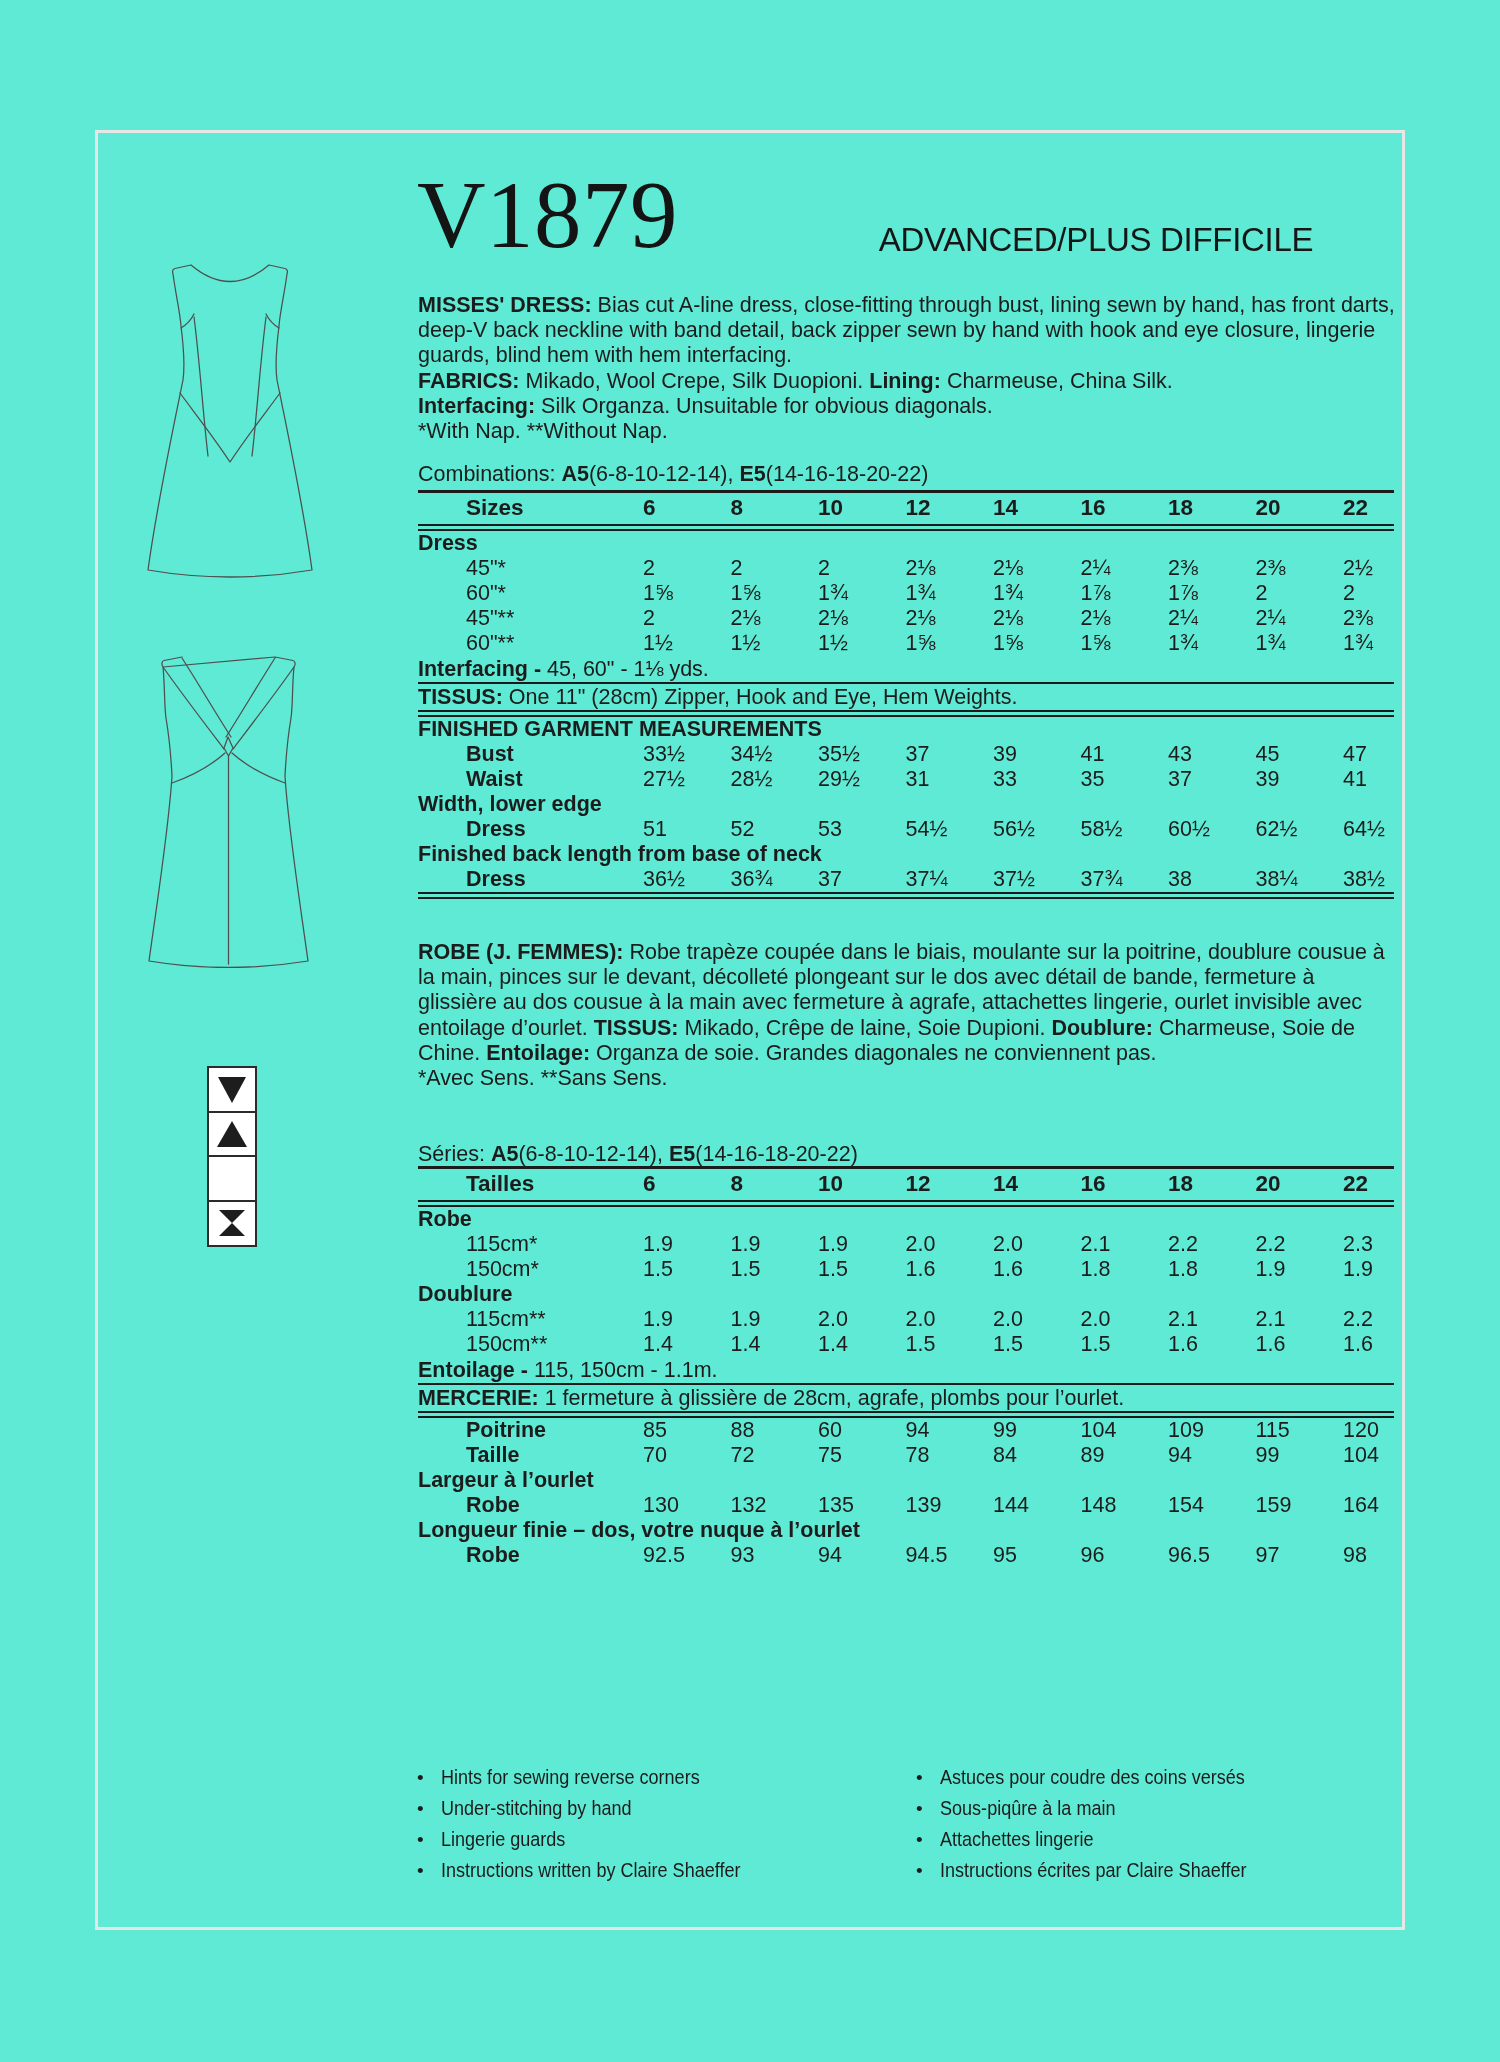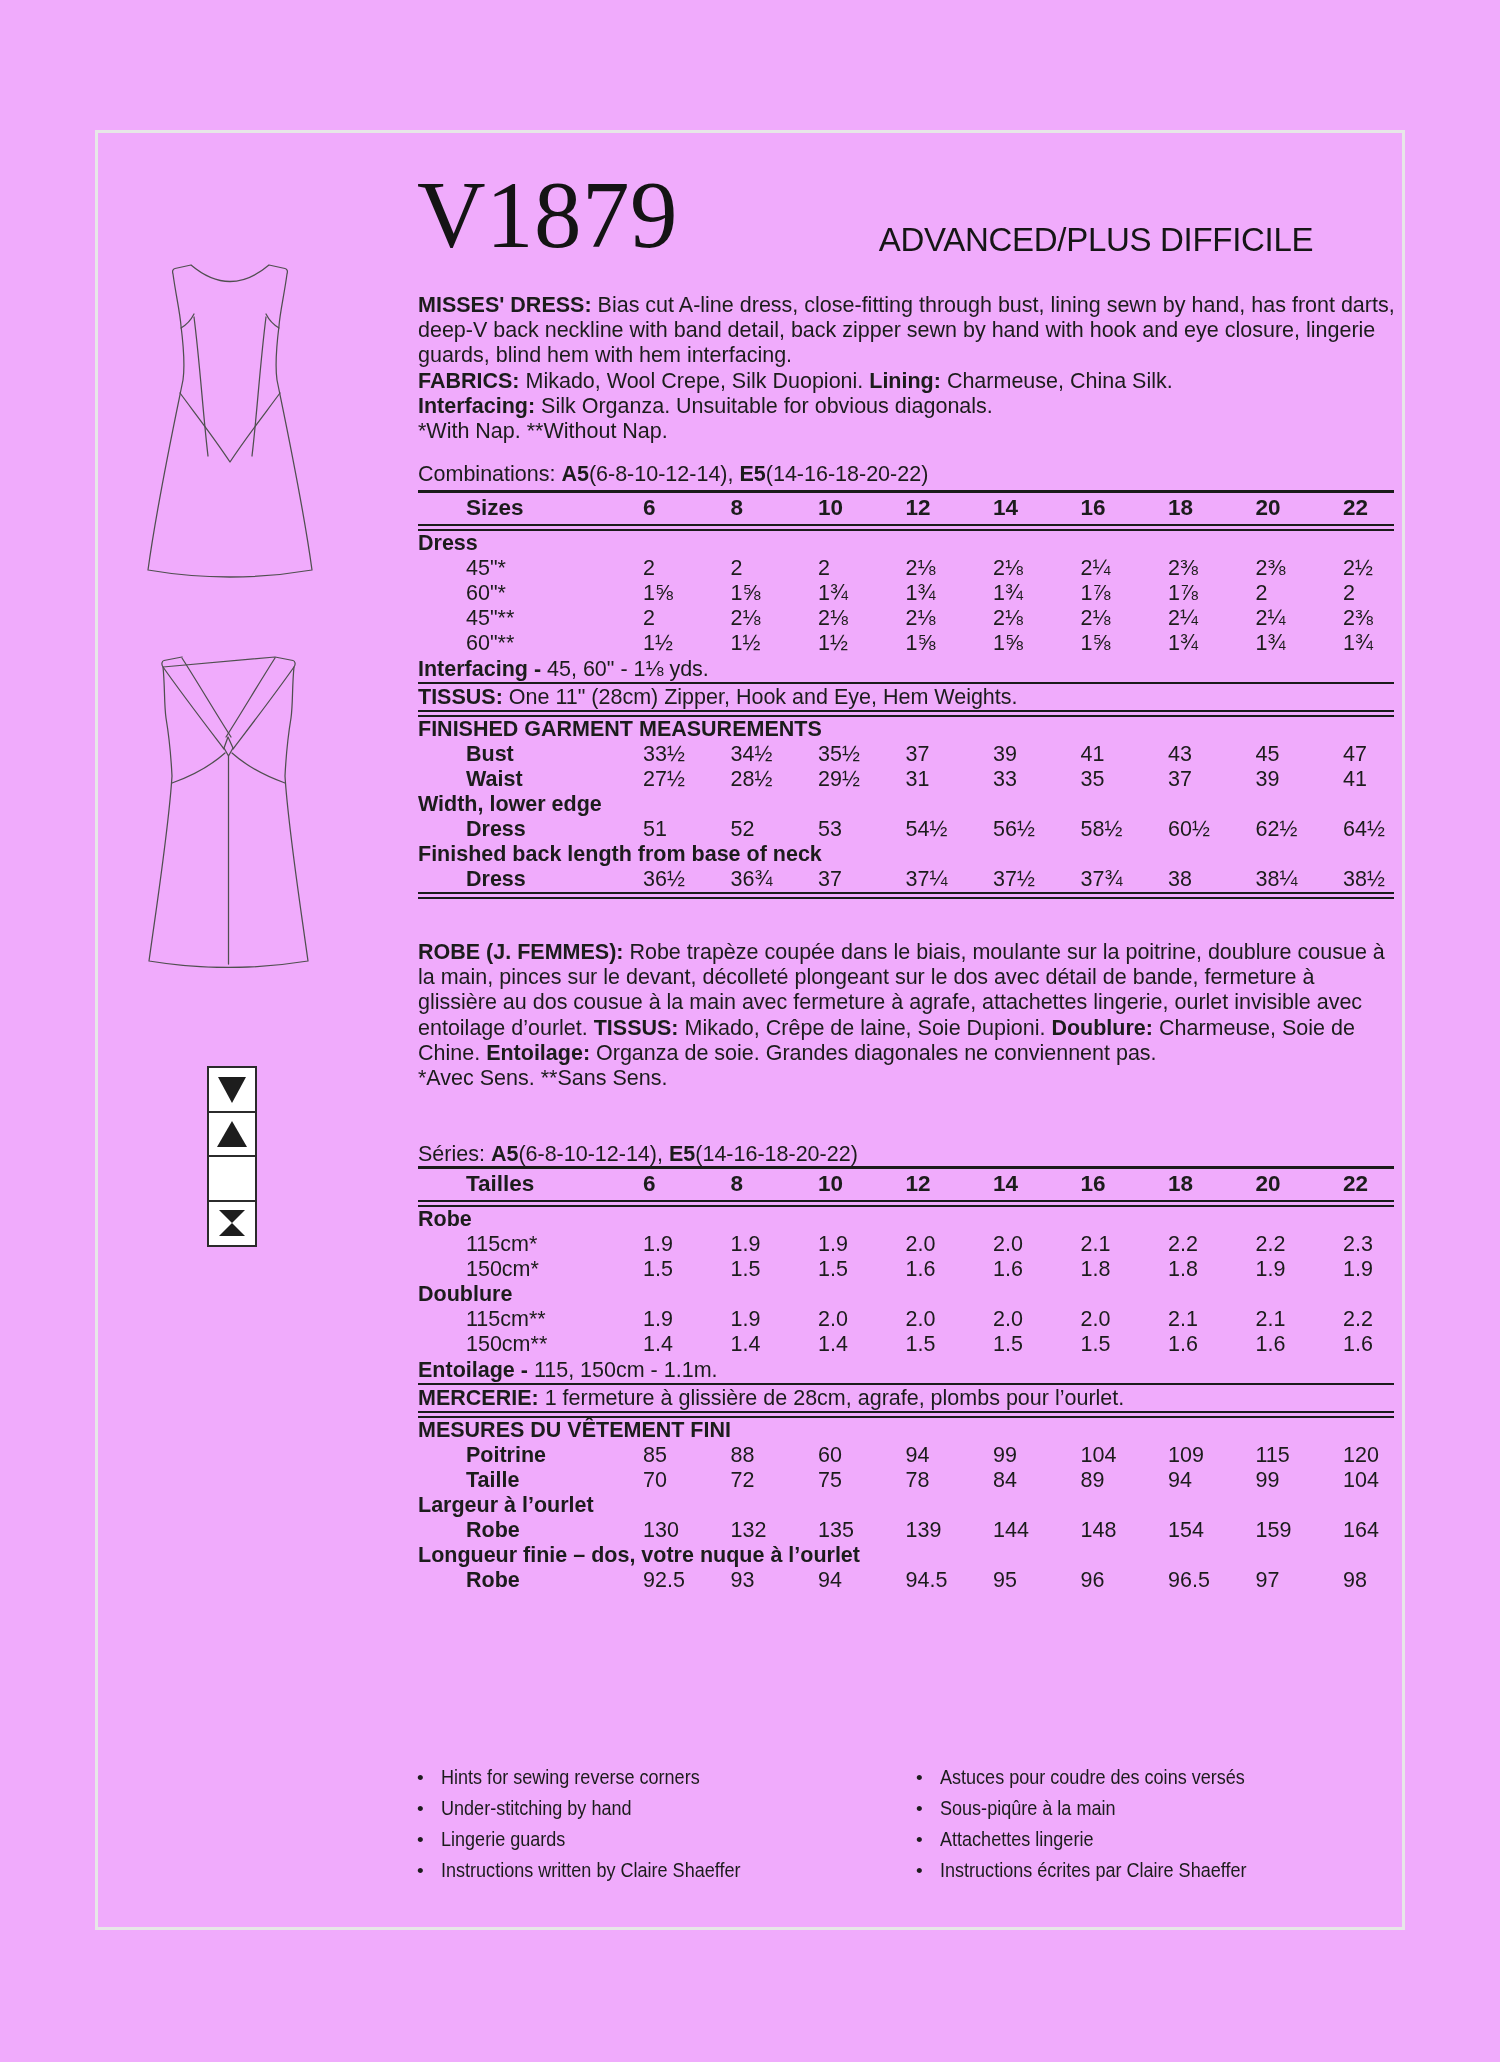--- a/index.html
+++ b/index.html
@@ -1,16 +1,16 @@
 <!DOCTYPE html>
 <html><head>
 <meta charset="utf-8">
 <style>
   html,body{margin:0;padding:0;background:#ffffff;}
-  .screen{position:relative;width:1500px;height:2062px;background:#f0abfc;overflow:hidden;
+  .screen{position:relative;width:1500px;height:2062px;background:#5eead4;overflow:hidden;
           font-family:"Liberation Sans",sans-serif;color:#1c1c1c;}
   .page-border{position:absolute;left:95px;top:130px;width:1304px;height:1794px;
                border:3px solid #e7e7e7;}
   .art{position:absolute;}
   .art-front{left:147px;top:263px;width:166px;height:320px;}
   .art-back{left:147px;top:656px;width:163px;height:312px;}
   .symbols{position:absolute;left:207px;top:1066px;}
   .symcell{width:46px;height:43px;border:2.5px solid #2b2b2b;background:#fff;margin-top:-2.5px;
            display:flex;align-items:center;justify-content:center;}
   .symcell:first-child{margin-top:0;}
@@ -303,23 +303,20 @@
         <span class="t-cell">1.5</span>
         <span class="t-cell">1.6</span>
         <span class="t-cell">1.6</span>
         <span class="t-cell">1.6</span>
       </div>
       <div class="t-note"><span class="b">Entoilage -</span><span> 115, 150cm - 1.1m.</span></div>
       <div class="t-rule"></div>
       <div class="t-note"><span class="b">MERCERIE:</span><span> 1 fermeture à glissière de 28cm, agrafe, plombs pour l’ourlet.</span></div>
       <div class="t-rule-d"></div>
       <div class="t-row">
-        <span class="t-span sub">MESURES DU VÊTEMENT FINI</span>
-      </div>
-      <div class="t-row">
         <span class="t-label sub">Poitrine</span>
         <span class="t-cell">85</span>
         <span class="t-cell">88</span>
         <span class="t-cell">60</span>
         <span class="t-cell">94</span>
         <span class="t-cell">99</span>
         <span class="t-cell">104</span>
         <span class="t-cell">109</span>
         <span class="t-cell">115</span>
         <span class="t-cell">120</span>

